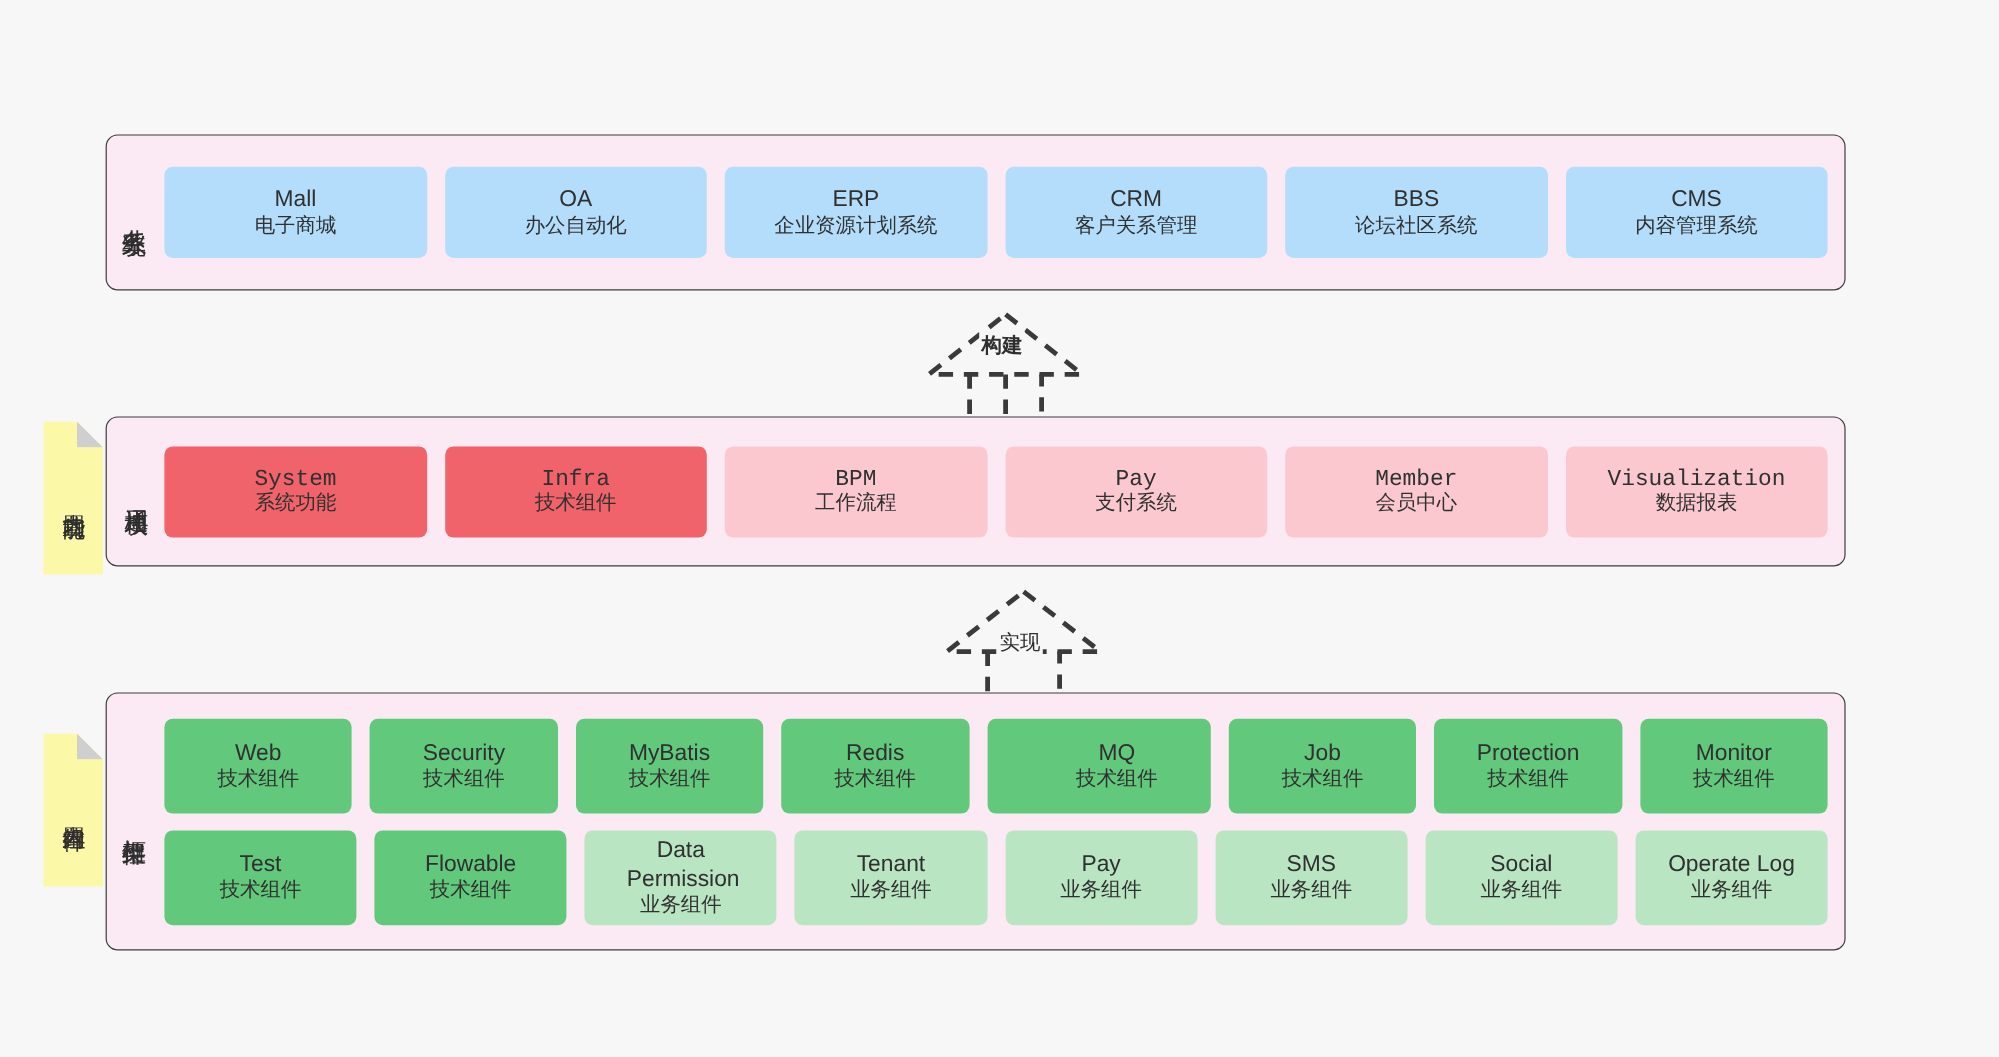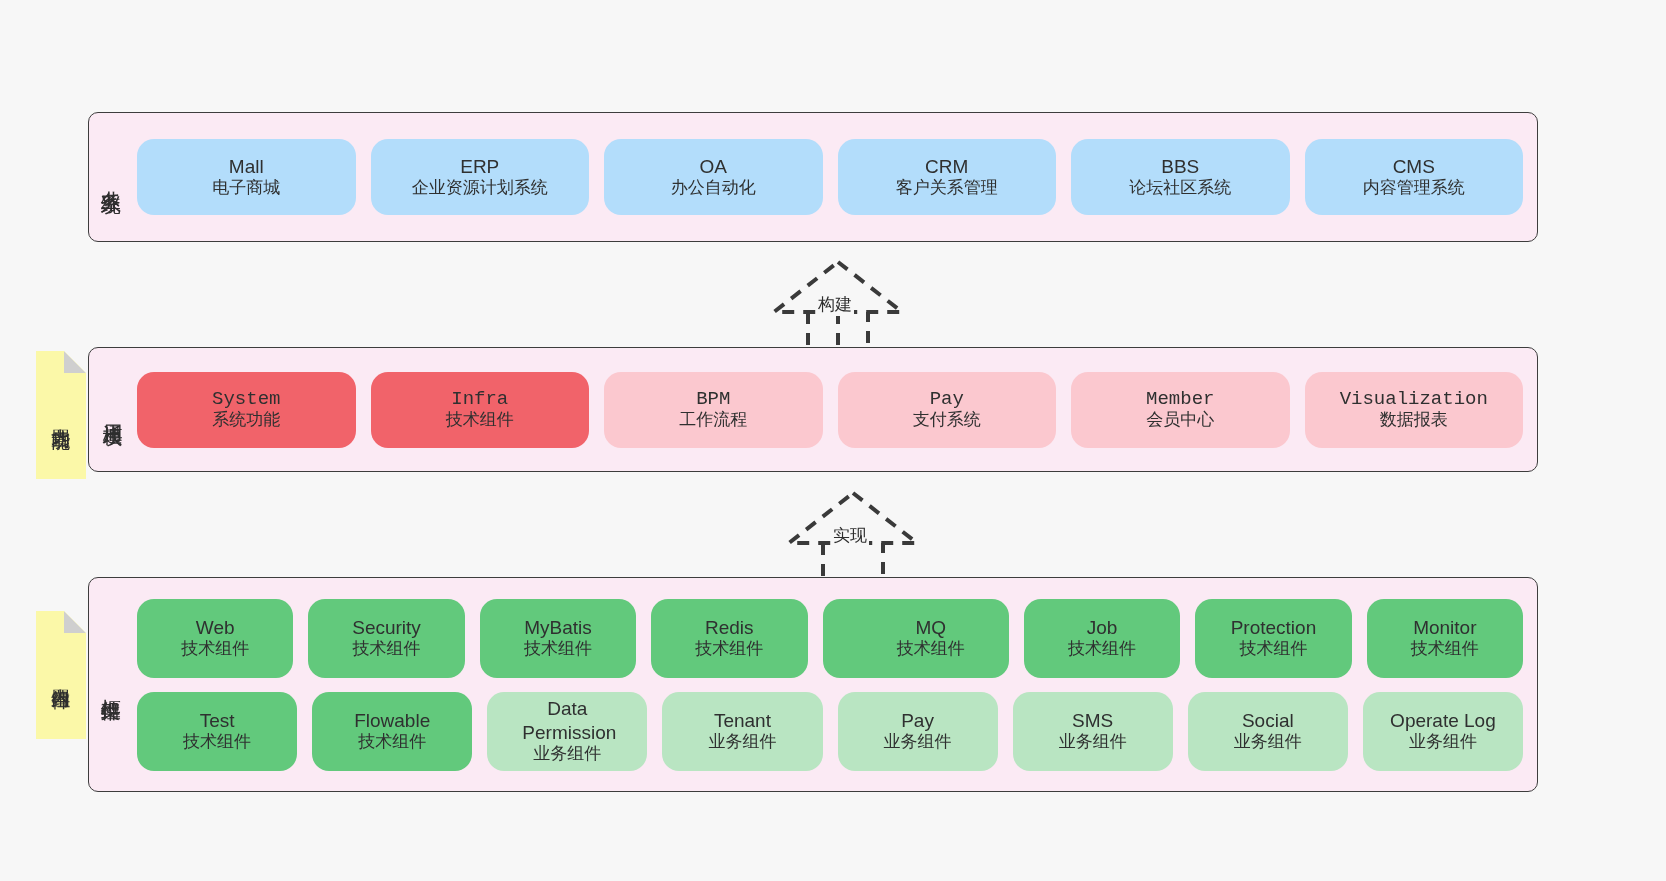--- a/index.html
+++ b/index.html
@@ -49,21 +49,21 @@
     gap: 14px;
     padding: 12px 14px 12px 4px;
   }
   .row {
     display: flex;
     gap: 15px;
     align-items: stretch;
   }
   .card {
     flex: 1 1 0;
-    border-radius: 17px;
+    border-radius: 7px;
     display: flex;
     flex-direction: column;
     align-items: center;
     justify-content: center;
     text-align: center;
     color: #2f3030;
     line-height: 1.22;
     padding: 4px 6px;
   }
   .card .en { font-size: 19px; }
@@ -119,26 +119,26 @@
 
   <div class="layer" id="layer-business" style="left:88px; top:112px; width:1450px; height:130px;">
     <div class="layer-title">业务系统</div>
     <div class="layer-body">
       <div class="row">
         <div class="card c-blue" style="height:76px;">
           <span class="en">Mall</span>
           <span class="cn">电子商城</span>
         </div>
         <div class="card c-blue" style="height:76px;">
+          <span class="en">OA</span>
+          <span class="cn">办公自动化</span>
+        </div>
+        <div class="card c-blue" style="height:76px;">
           <span class="en">ERP</span>
           <span class="cn">企业资源计划系统</span>
-        </div>
-        <div class="card c-blue" style="height:76px;">
-          <span class="en">OA</span>
-          <span class="cn">办公自动化</span>
         </div>
         <div class="card c-blue" style="height:76px;">
           <span class="en">CRM</span>
           <span class="cn">客户关系管理</span>
         </div>
         <div class="card c-blue" style="height:76px;">
           <span class="en">BBS</span>
           <span class="cn">论坛社区系统</span>
         </div>
         <div class="card c-blue" style="height:76px;">
@@ -148,21 +148,21 @@
       </div>
     </div>
   </div>
 
   <div class="conn" style="left:760px; top:258px; width:160px; height:92px;">
     <svg width="160" height="92" viewBox="0 0 160 92">
       <path d="M 78 4 L 142 54 L 14 54 Z" fill="#f7f7f7" stroke="#3a3a3a" stroke-width="4" stroke-dasharray="12 9" stroke-linejoin="miter"></path>
       <path d="M 78 54 L 78 92 M 78 92 L 78 92" fill="none" stroke="#3a3a3a" stroke-width="4" stroke-dasharray="12 9"></path>
       <path d="M 48 54 L 48 92 L 108 92 L 108 54" fill="none" stroke="#3a3a3a" stroke-width="4" stroke-dasharray="12 9"></path>
     </svg>
-    <span class="conn-label" style="left:56px; top:35px;">构建</span>
+    <span class="conn-label" style="left:56px; top:18px;font-weight:bold;">构建</span>
   </div>
 
   <div class="note" style="left:36px; top:351px; width:50px; height:128px;">
     <span class="fold"></span>
     <span>内置功能</span>
   </div>
 
   <div class="layer" id="layer-common" style="left:88px; top:347px; width:1450px; height:125px;font-family:Liberation Mono, monospace;">
     <div class="layer-title">通用模块</div>
     <div class="layer-body">

